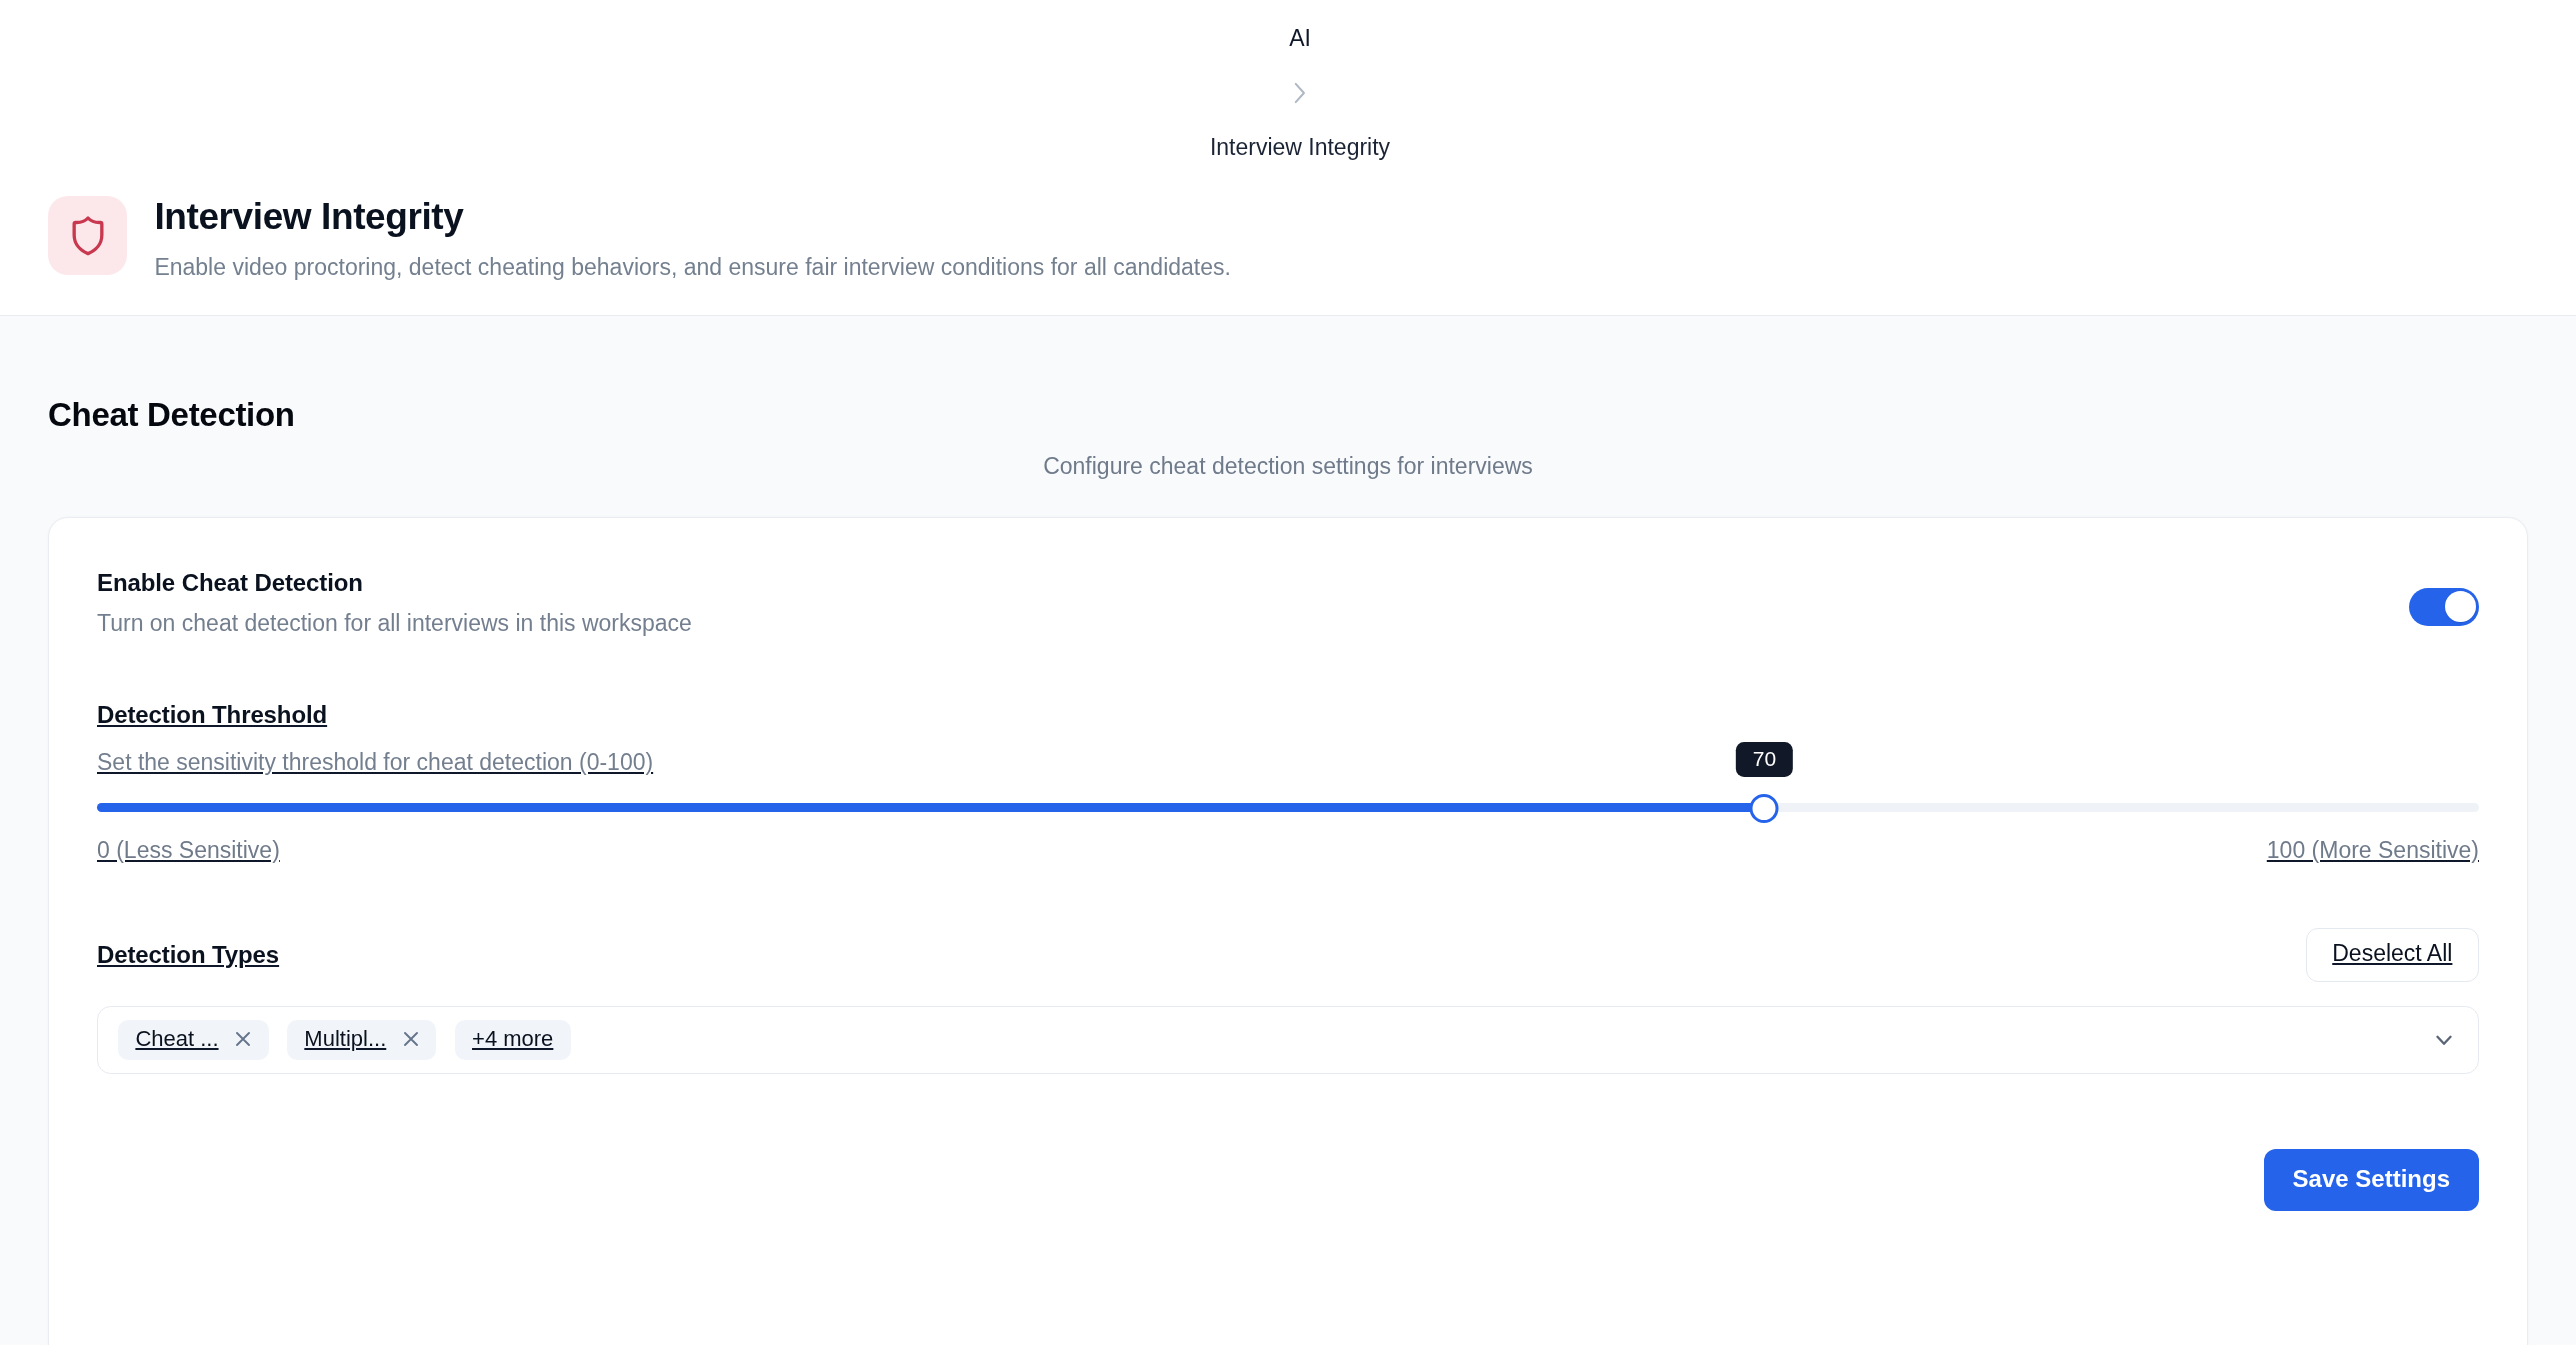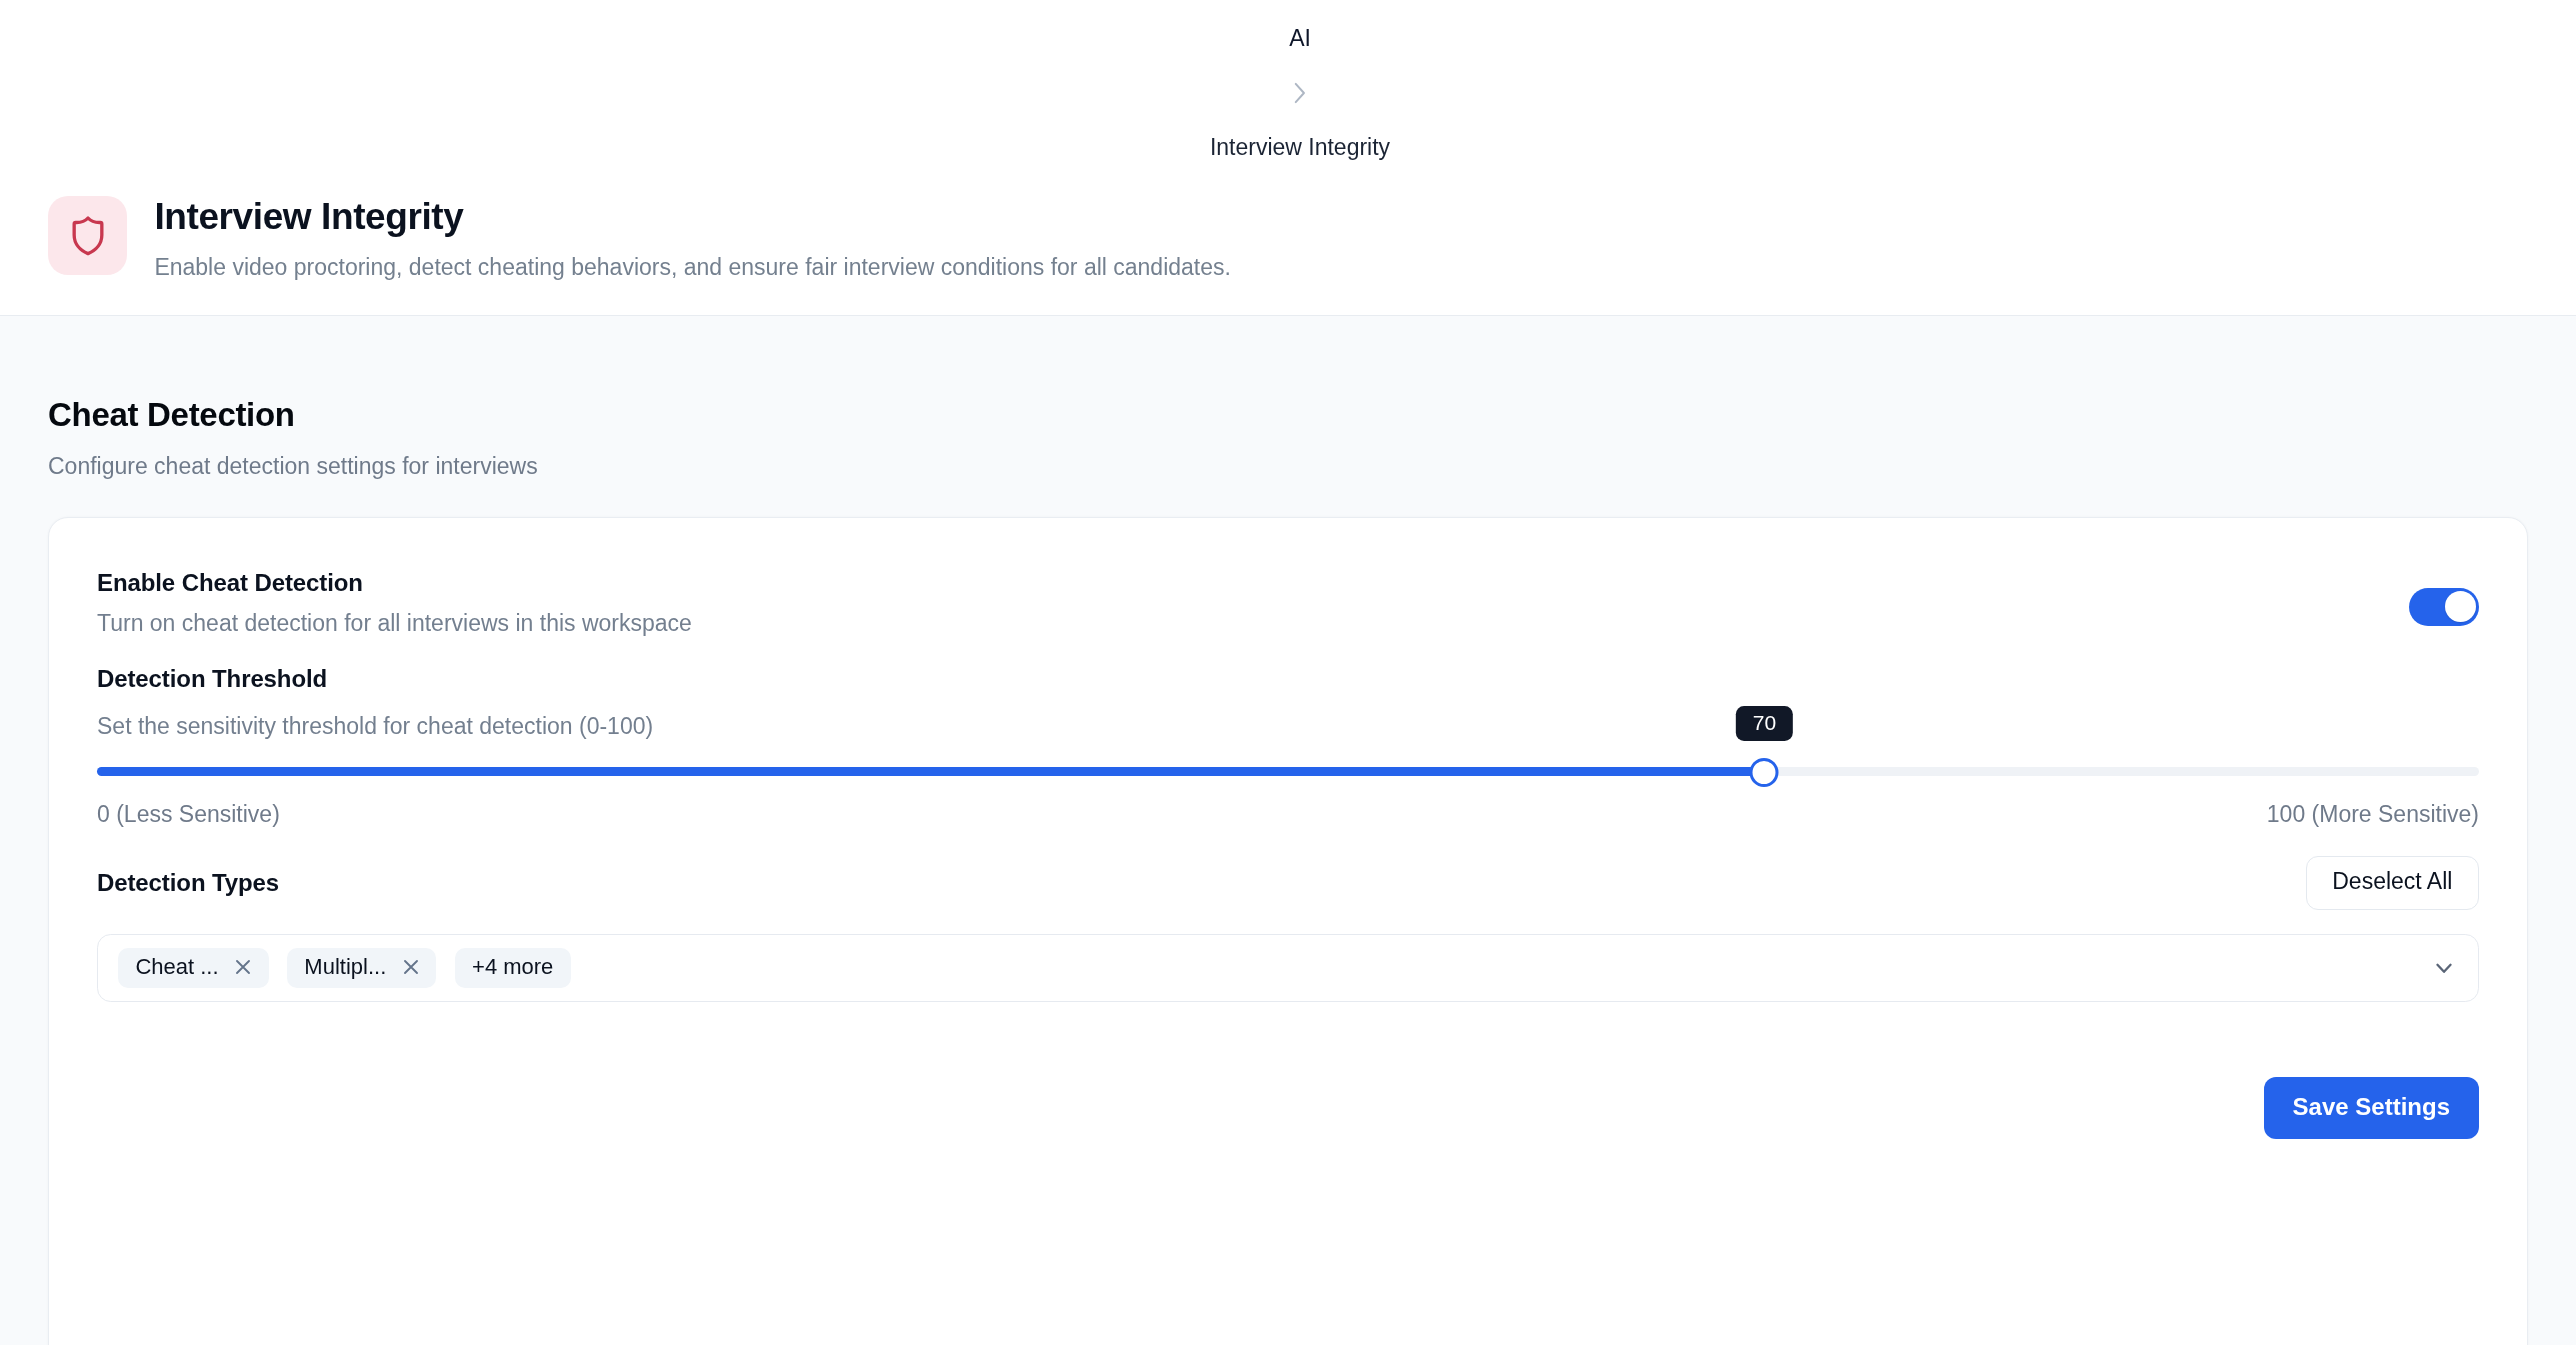--- a/index.html
+++ b/index.html
@@ -90,20 +90,21 @@
     font-weight: bold;
     letter-spacing: -0.3px;
     color: #05090F;
     margin-top: 31px;
   }
 
   .section-subtitle {
     margin-top: 18.3px;
     font-size: 23px;
     color: #6F7A8A;
+    text-align: center;
   }
 
   .card {
     margin-top: 37px;
     background: #FFFFFF;
     border: 0.9px solid #E9EDF2;
     border-radius: 20px;
     box-shadow: 0 0.9px 2.7px rgba(15, 23, 42, 0.04);
     height: 856px;
     padding: 51px 48px 0 48px;
@@ -143,21 +144,21 @@
     top: 3.7px;
     left: 36px;
     width: 31px;
     height: 31px;
     border-radius: 50%;
     background: #FFFFFF;
     box-shadow: 0 0.9px 1.8px rgba(0,0,0,0.12);
   }
 
   
-  .block { margin-top: 28px; }
+  .block { margin-top: 64px; text-decoration: underline; }
 
   .threshold-desc {
     margin-top: 20px;
     font-size: 23px;
     color: #737F8F;
   }
 
   .slider-wrap {
     position: relative;
     margin-top: 18.3px;

